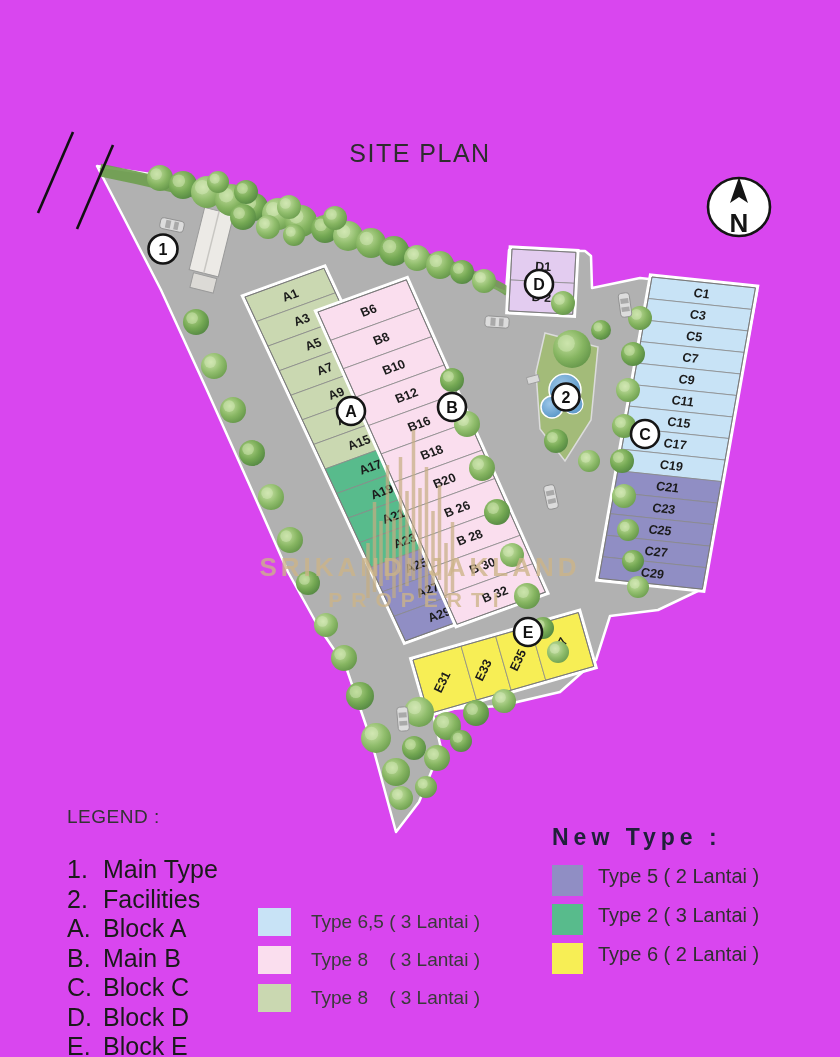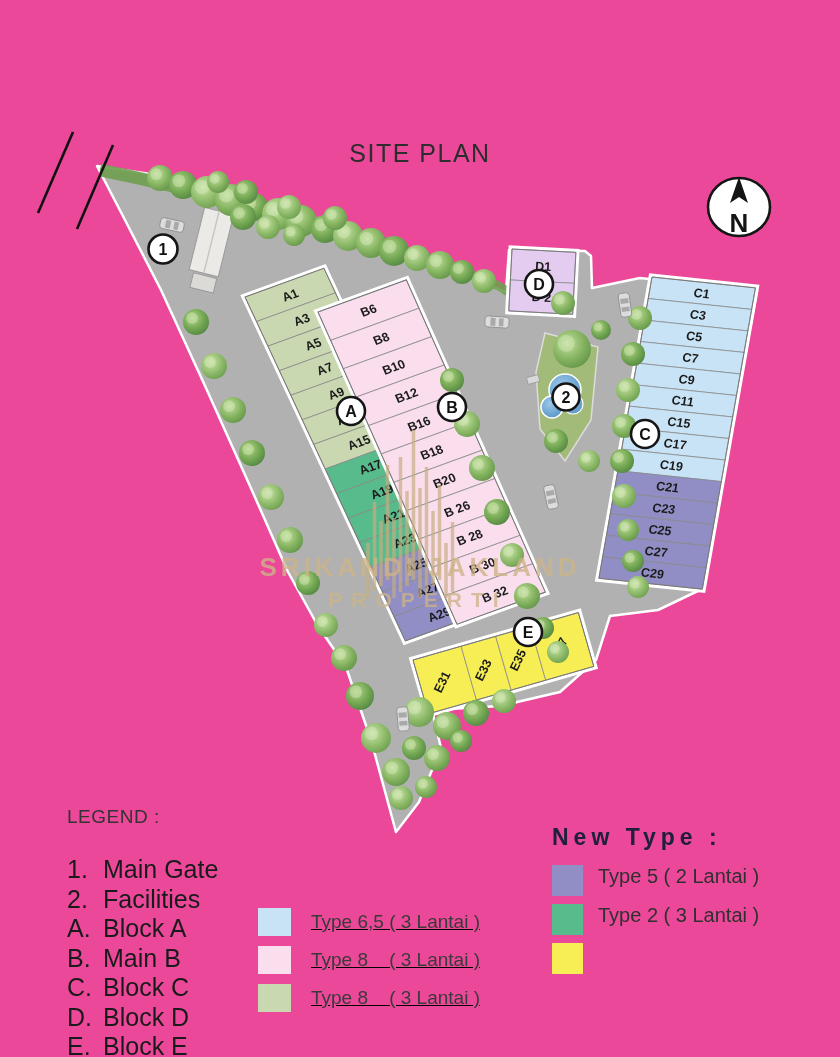--- a/index.html
+++ b/index.html
@@ -1,33 +1,33 @@
 <!DOCTYPE html>
 <html><head>
 <meta charset="utf-8">
 <style>
   html,body{margin:0;padding:0;background:#ffffff;}
-  .canvas{position:relative;width:840px;height:1057px;background:#ec4899;overflow:hidden;
+  .canvas{position:relative;width:840px;height:1057px;background:#d946ef;overflow:hidden;
           font-family:"Liberation Sans",sans-serif;}
   .page-title{position:absolute;top:139px;left:0;width:840px;text-align:center;
               font-size:25px;letter-spacing:1.5px;color:#2d2d2d;font-weight:400;}
   #map{position:absolute;left:0;top:0;}
   svg text{font-family:"Liberation Sans",sans-serif;}
   .lot-label{font-size:12.5px;font-weight:700;fill:#1b1b1b;}
   .marker-letter{font-size:16px;font-weight:700;fill:#111;text-anchor:middle;}
   .compass-n{font-size:26px;font-weight:700;fill:#151515;text-anchor:middle;}
   .wm-text{font-weight:700;fill:#cdb488;opacity:.78;text-anchor:middle;}
   
   #legend{position:absolute;left:67px;top:806px;}
   .legend-title{font-size:19px;color:#333;letter-spacing:.5px;margin-bottom:27px;}
   .legend-row{display:flex;font-size:25px;color:#1a1a1a;line-height:29.5px;}
   .legend-key{width:36px;}
   
   #types-left{position:absolute;left:258px;top:908px;}
-  .type-row{display:flex;align-items:center;height:28px;margin-bottom:10px;text-decoration:underline;}
+  .type-row{display:flex;align-items:center;height:28px;margin-bottom:10px;}
   .swatch{width:33px;height:28px;margin-right:20px;flex:0 0 auto;}
   .type-label{font-size:19px;color:#3a3a3a;white-space:pre;}
   
   #newtype{position:absolute;left:552px;top:824px;}
   .newtype-title{font-size:23px;letter-spacing:5px;color:#20203a;font-weight:700;margin-bottom:14px;}
   .newtype-row{display:flex;align-items:flex-start;height:31px;margin-bottom:8px;}
   .swatch2{width:31px;height:31px;margin-right:15px;flex:0 0 auto;}
   .newtype-label{font-size:20px;color:#303030;white-space:pre;}
 </style>
 </head>
@@ -393,21 +393,21 @@
         <text x="420" y="576" class="wm-text" font-size="26" letter-spacing="4">SRIKANDI JAKLAND</text>
         <text x="418" y="607" class="wm-text" font-size="21" letter-spacing="9">PROPERTI</text>
       </g>
     </svg>
 
   <div id="legend">
     <div class="legend-title">LEGEND :</div>
     <div id="legend-items">
         <div class="legend-row">
           <span class="legend-key">1.</span>
-          <span>Main Gate</span>
+          <span>Main Type</span>
         </div>
         <div class="legend-row">
           <span class="legend-key">2.</span>
           <span>Facilities</span>
         </div>
         <div class="legend-row">
           <span class="legend-key">A.</span>
           <span>Block A</span>
         </div>
         <div class="legend-row">
@@ -450,16 +450,17 @@
         <div class="newtype-row">
           <span class="swatch2" style="background: rgb(144, 142, 196);"></span>
           <span class="newtype-label">Type 5 ( 2 Lantai )</span>
         </div>
         <div class="newtype-row">
           <span class="swatch2" style="background: rgb(88, 187, 140);"></span>
           <span class="newtype-label">Type 2 ( 3 Lantai )</span>
         </div>
         <div class="newtype-row">
           <span class="swatch2" style="background: rgb(247, 238, 85);"></span>
+          <span class="newtype-label">Type 6 ( 2 Lantai )</span>
         </div>
       </div>
   </div>
 </div>
 
 </body></html>

